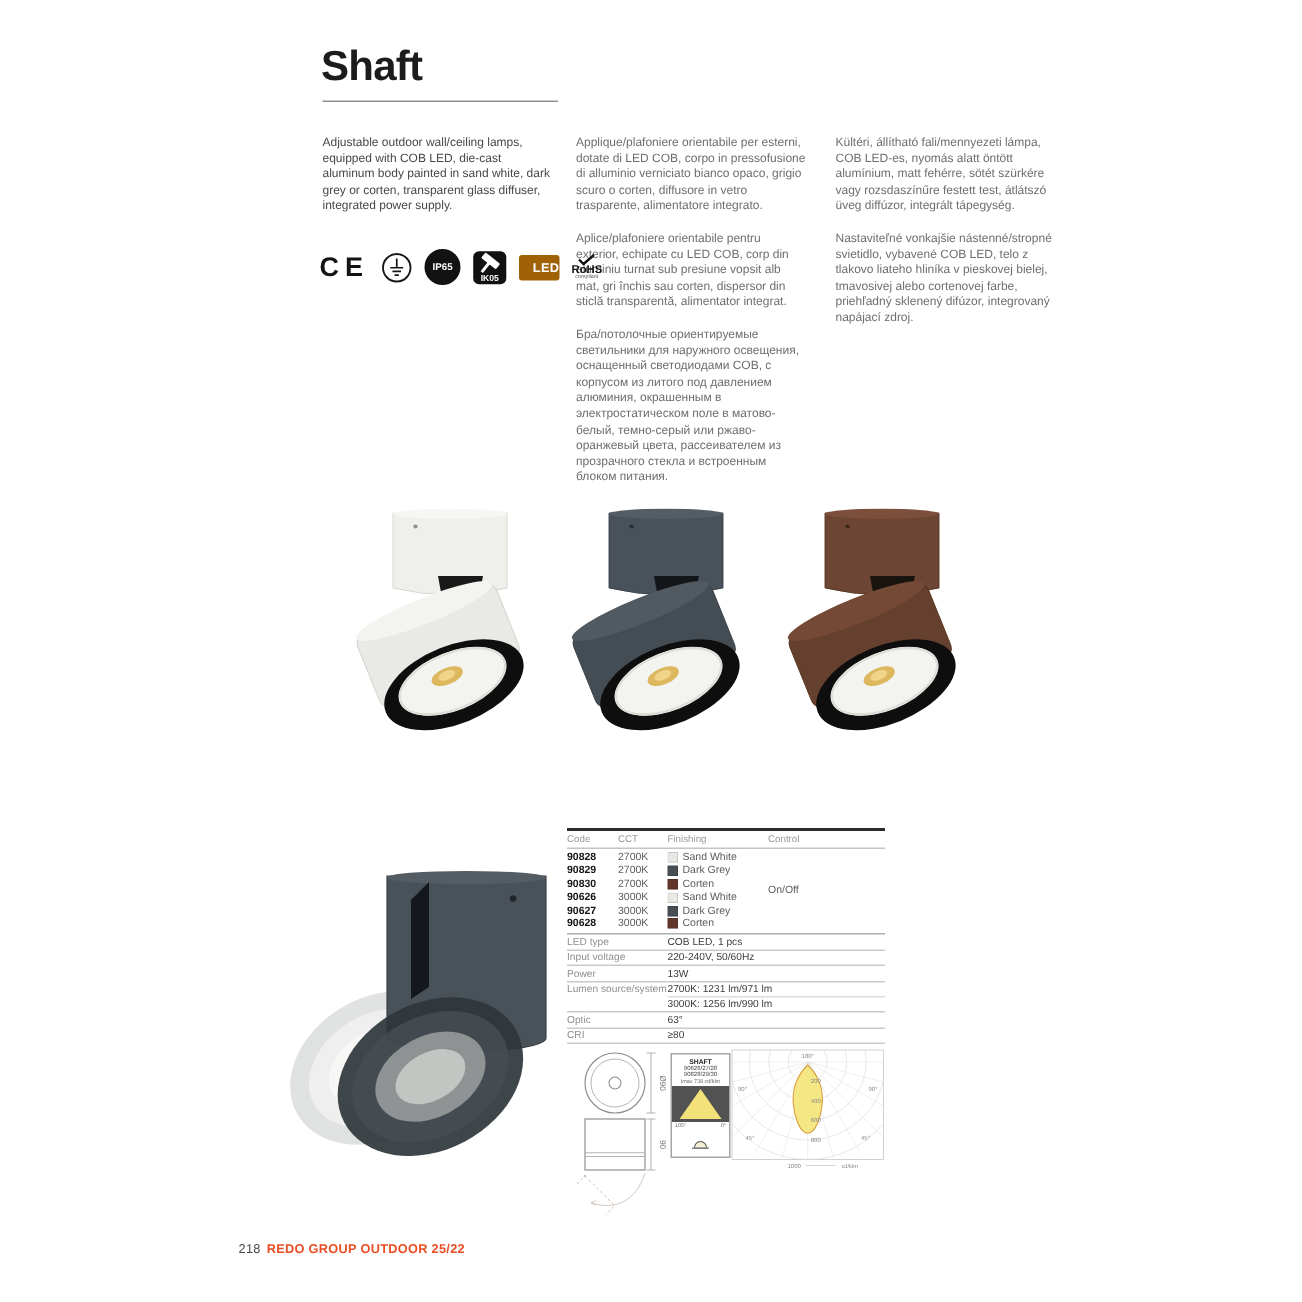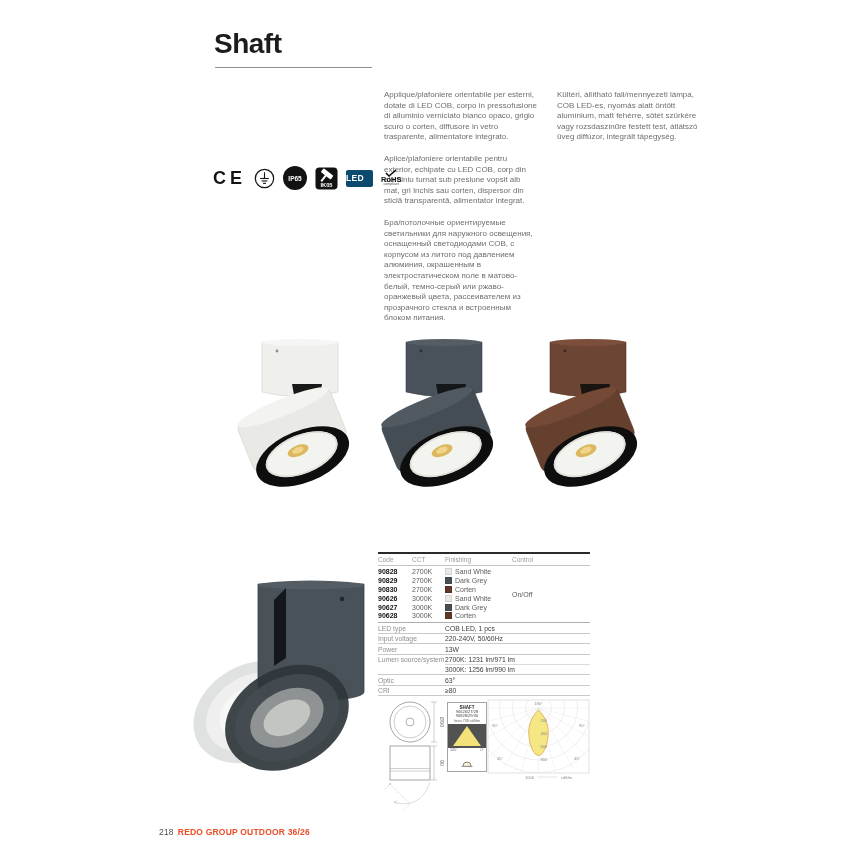--- a/index.html
+++ b/index.html
@@ -16,22 +16,22 @@
   .col p{margin:0 0 11px 0;}
   #col1{left:215px;width:156px;color:#474747;}
   #col2{left:384px;}
   #col3{left:545px;margin-left:12px;}
 
   
   .certs{position:absolute;left:213px;top:166px;display:flex;align-items:center;gap:8px;}
   .ce{font-size:18px;font-weight:700;letter-spacing:4px;color:#141414;line-height:1;}
   .ip65{width:24px;height:24px;border-radius:50%;background:#121212;color:#fff;display:flex;
         align-items:center;justify-content:center;font-size:6.5px;font-weight:bold;}
-  .led-badge{width:27px;height:17px;background:#0c4a6e;border-radius:2px;color:#fff;display:flex;
-        align-items:center;justify-content:flex-start;font-size:8.5px;font-weight:bold;letter-spacing:.3px;}
+  .led-badge{width:27px;height:17px;background:#a16207;border-radius:2px;color:#fff;display:flex;
+        align-items:center;justify-content:flex-end;font-size:8.5px;font-weight:bold;letter-spacing:.3px;}
   .rohs{display:flex;flex-direction:column;align-items:center;line-height:1;}
   .rohs-txt{font-size:7.5px;font-weight:800;color:#121212;margin-top:-1px;}
   .rohs-sub{font-size:3.6px;color:#555;}
 
   
   .heroes{position:absolute;left:232px;top:338px;display:flex;gap:8px;}
   .lamp{width:136px;height:172px;}
   .lamp-white{--base:#efefec;--base-top:#f6f6f4;--head:#e9e9e6;--head-top:#f3f3f0;--edge:#d2d2cc;}
   .lamp-grey{--base:#49525a;--base-top:#545d64;--head:#454d54;--head-top:#525a61;--edge:#39414a;}
   .lamp-corten{--base:#6d4534;--base-top:#7b4f3b;--head:#66402f;--head-top:#744935;--edge:#55351f;}
@@ -75,27 +75,31 @@
   .footer .brand{color:#e94e25;font-weight:bold;}
 </style>
 </head>
 <body>
 
 <div id="canvas">
 
   <h1 id="page-title">Shaft</h1>
   <div class="title-rule"></div>
 
+  <div id="col1" class="col">
+    <p>Adjustable outdoor wall/ceiling lamps, equipped with COB LED, die-cast aluminum body painted in sand white, dark grey or corten, transparent glass diffuser, integrated power supply.</p>
+  </div>
   <div id="col2" class="col">
     <p>Applique/plafoniere orientabile per esterni, dotate di LED COB, corpo in pressofusione di alluminio verniciato bianco opaco, grigio scuro o corten, diffusore in vetro trasparente, alimentatore integrato.</p>
     <p>Aplice/plafoniere orientabile pentru exterior, echipate cu LED COB, corp din aluminiu turnat sub presiune vopsit alb mat, gri închis sau corten, dispersor din sticlă transparentă, alimentator integrat.</p>
     <p>Бра/потолочные ориентируемые светильники для наружного освещения, оснащенный светодиодами COB, с корпусом из литого под давлением алюминия, окрашенным в электростатическом поле в матово-белый, темно-серый или ржаво-оранжевый цвета, рассеивателем из прозрачного стекла и встроенным блоком питания.</p>
   </div>
   <div id="col3" class="col">
     <p>Kültéri, állítható fali/mennyezeti lámpa, COB LED-es, nyomás alatt öntött alumínium, matt fehérre, sötét szürkére vagy rozsdaszínűre festett test, átlátszó üveg diffúzor, integrált tápegység.</p>
+    <p>Nastaviteľné vonkajšie nástenné/stropné svietidlo, vybavené COB LED, telo z tlakovo liateho hliníka v pieskovej bielej, tmavosivej alebo cortenovej farbe, priehľadný sklenený difúzor, integrovaný napájací zdroj.</p>
   </div>
 
   <div class="certs">
     <span class="ce">CE</span>
     <svg width="21" height="21" viewBox="0 0 22 22">
       <circle cx="11" cy="11" r="9.6" fill="none" stroke="#161616" stroke-width="1.3"></circle>
       <line x1="11" y1="4.5" x2="11" y2="11" stroke="#161616" stroke-width="1.2"></line>
       <line x1="6.5" y1="11" x2="15.5" y2="11" stroke="#161616" stroke-width="1.2"></line>
       <line x1="8" y1="13.6" x2="14" y2="13.6" stroke="#161616" stroke-width="1.2"></line>
       <line x1="9.5" y1="16.1" x2="12.5" y2="16.1" stroke="#161616" stroke-width="1.2"></line>
@@ -365,16 +369,16 @@
       <text x="53.5" y="36">400</text>
       <text x="53.5" y="49">600</text>
       <text x="53.5" y="62">800</text>
       <text x="38" y="79.5">1000</text>
       <text x="74" y="79.5" font-size="3.8">cd/klm</text>
     </g>
     <line x1="50" y1="78" x2="70" y2="78" stroke="#bbb" stroke-width="0.4"></line>
   </svg>
 
   <div class="footer">
-    <span class="pn">218</span><span class="brand">REDO GROUP OUTDOOR 36/26</span>
+    <span class="pn">218</span><span class="brand">REDO GROUP OUTDOOR 25/22</span>
   </div>
 
 </div>
 
 </body></html>

